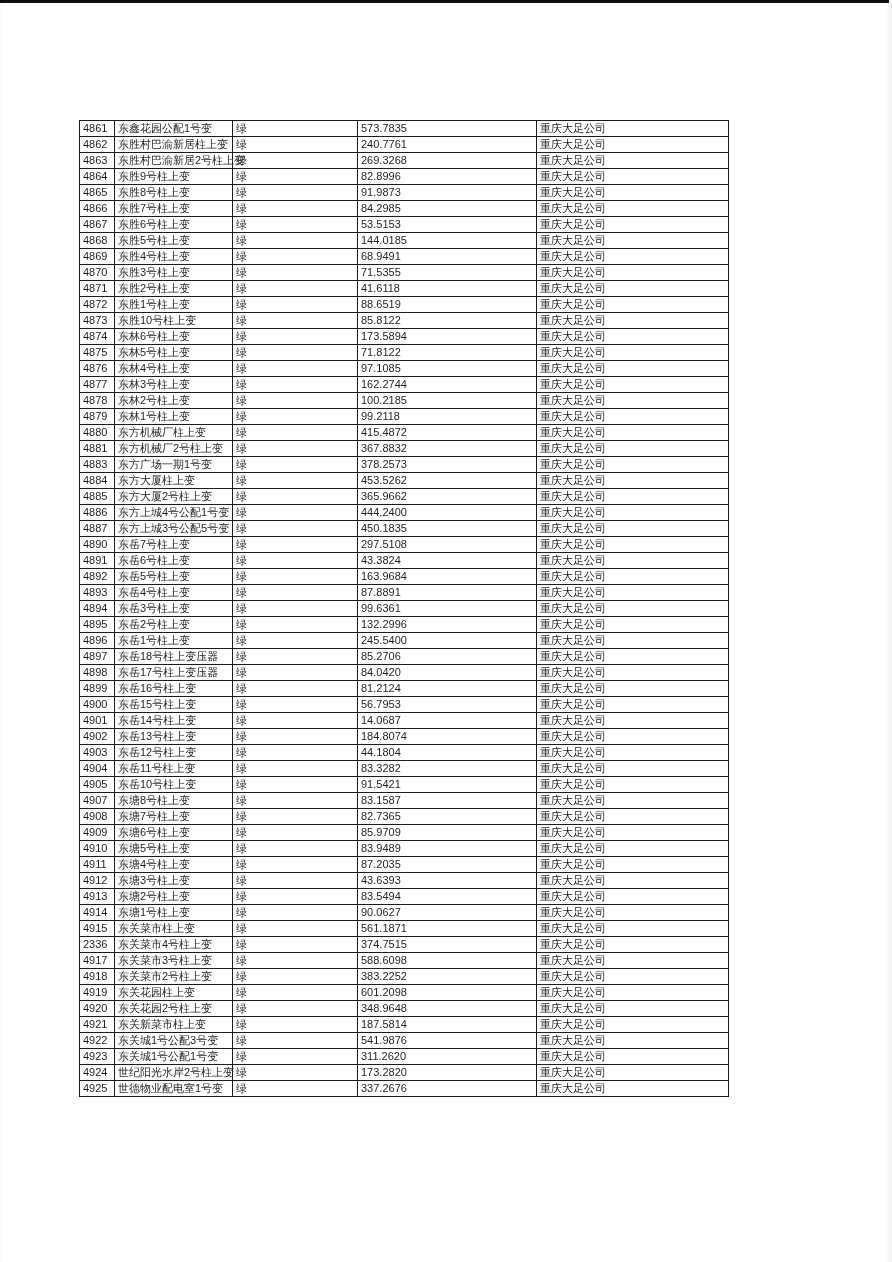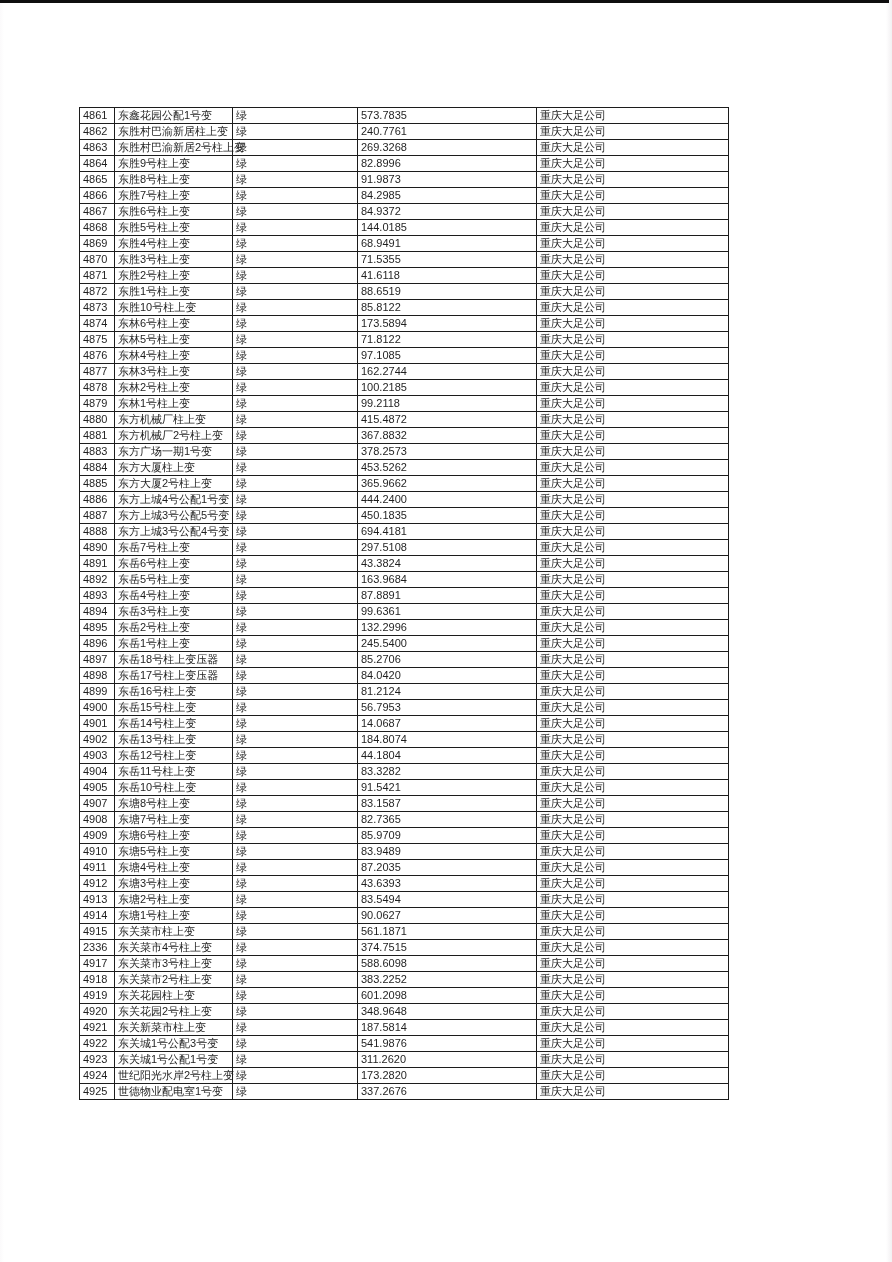--- a/index.html
+++ b/index.html
@@ -15,21 +15,21 @@
     background: linear-gradient(to right, #fbfafb 0px, #ffffff 4px, #ffffff 886px, #f2f0f2 892px);
   }
   .top-rule {
     position: absolute;
     top: 0; left: 0;
     width: 889px; height: 3px;
     background: #0e0e0e;
   }
   table.data-table {
     position: absolute;
-    left: 79px; top: 107px;
+    left: 79px; top: 120px;
     border-collapse: collapse;
     table-layout: fixed;
     width: 649px;
     padding-left: 17px;
   }
   table.data-table td {
     border: 1px solid #1c1c1c;
     height: 16px;
     line-height: 15px;
     font-size: 11px;
@@ -97,21 +97,21 @@
           <td class="col-id">4866</td>
           <td class="col-name">东胜7号柱上变</td>
           <td class="col-status">绿</td>
           <td class="col-value">84.2985</td>
           <td class="col-company">重庆大足公司</td>
         </tr>
         <tr>
           <td class="col-id">4867</td>
           <td class="col-name">东胜6号柱上变</td>
           <td class="col-status">绿</td>
-          <td class="col-value">84.9372</td>
+          <td class="col-value">53.5153</td>
           <td class="col-company">重庆大足公司</td>
         </tr>
         <tr>
           <td class="col-id">4868</td>
           <td class="col-name">东胜5号柱上变</td>
           <td class="col-status">绿</td>
           <td class="col-value">144.0185</td>
           <td class="col-company">重庆大足公司</td>
         </tr>
         <tr>
@@ -231,27 +231,20 @@
           <td class="col-name">东方上城4号公配1号变</td>
           <td class="col-status">绿</td>
           <td class="col-value">444.2400</td>
           <td class="col-company">重庆大足公司</td>
         </tr>
         <tr>
           <td class="col-id">4887</td>
           <td class="col-name">东方上城3号公配5号变</td>
           <td class="col-status">绿</td>
           <td class="col-value">450.1835</td>
-          <td class="col-company">重庆大足公司</td>
-        </tr>
-        <tr>
-          <td class="col-id">4888</td>
-          <td class="col-name">东方上城3号公配4号变</td>
-          <td class="col-status">绿</td>
-          <td class="col-value">694.4181</td>
           <td class="col-company">重庆大足公司</td>
         </tr>
         <tr>
           <td class="col-id">4890</td>
           <td class="col-name">东岳7号柱上变</td>
           <td class="col-status">绿</td>
           <td class="col-value">297.5108</td>
           <td class="col-company">重庆大足公司</td>
         </tr>
         <tr>

